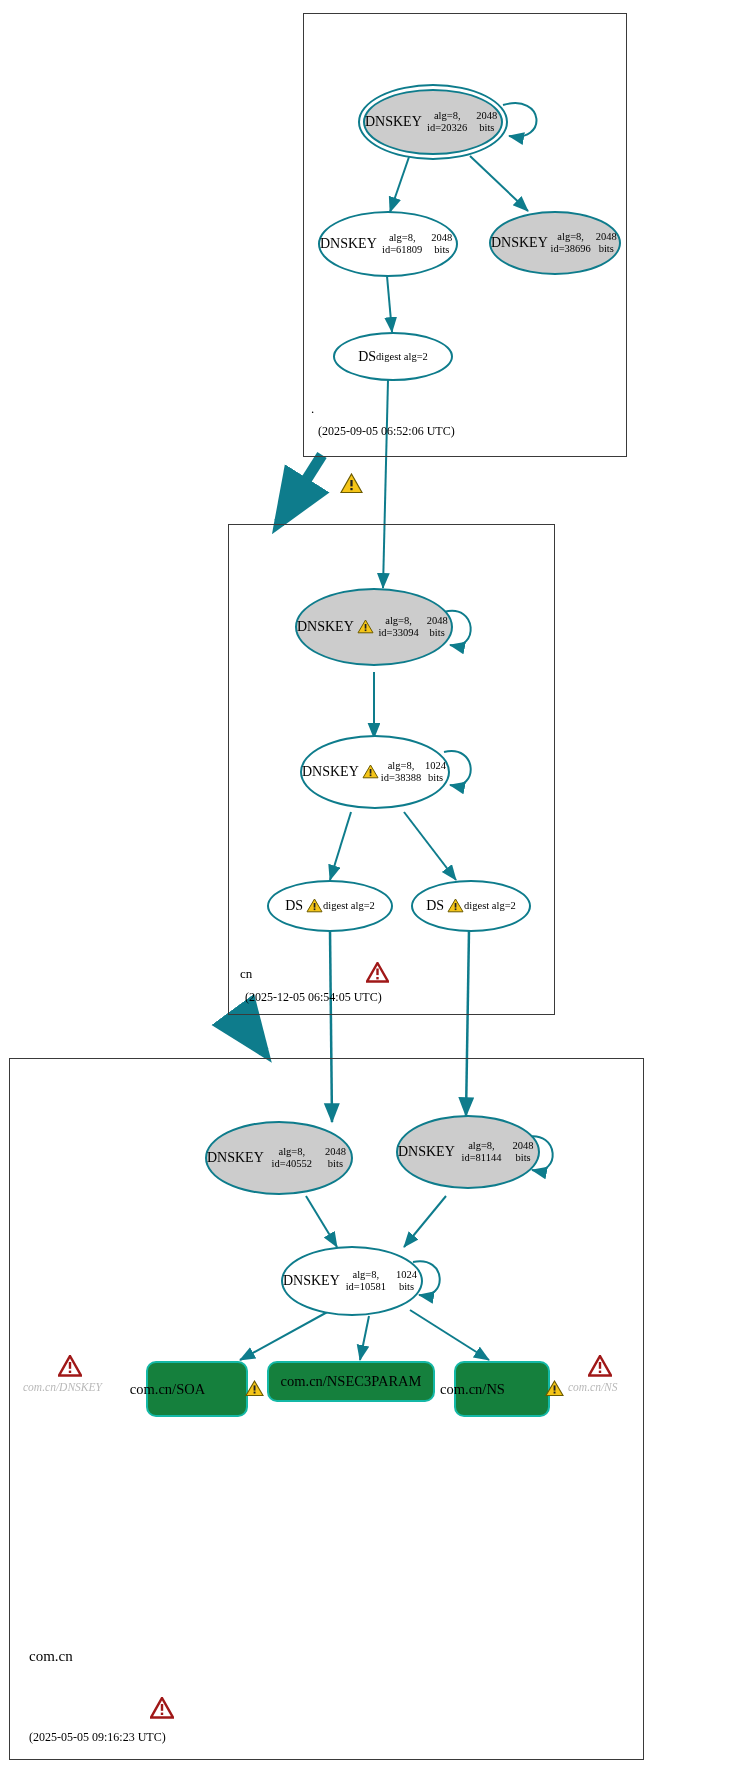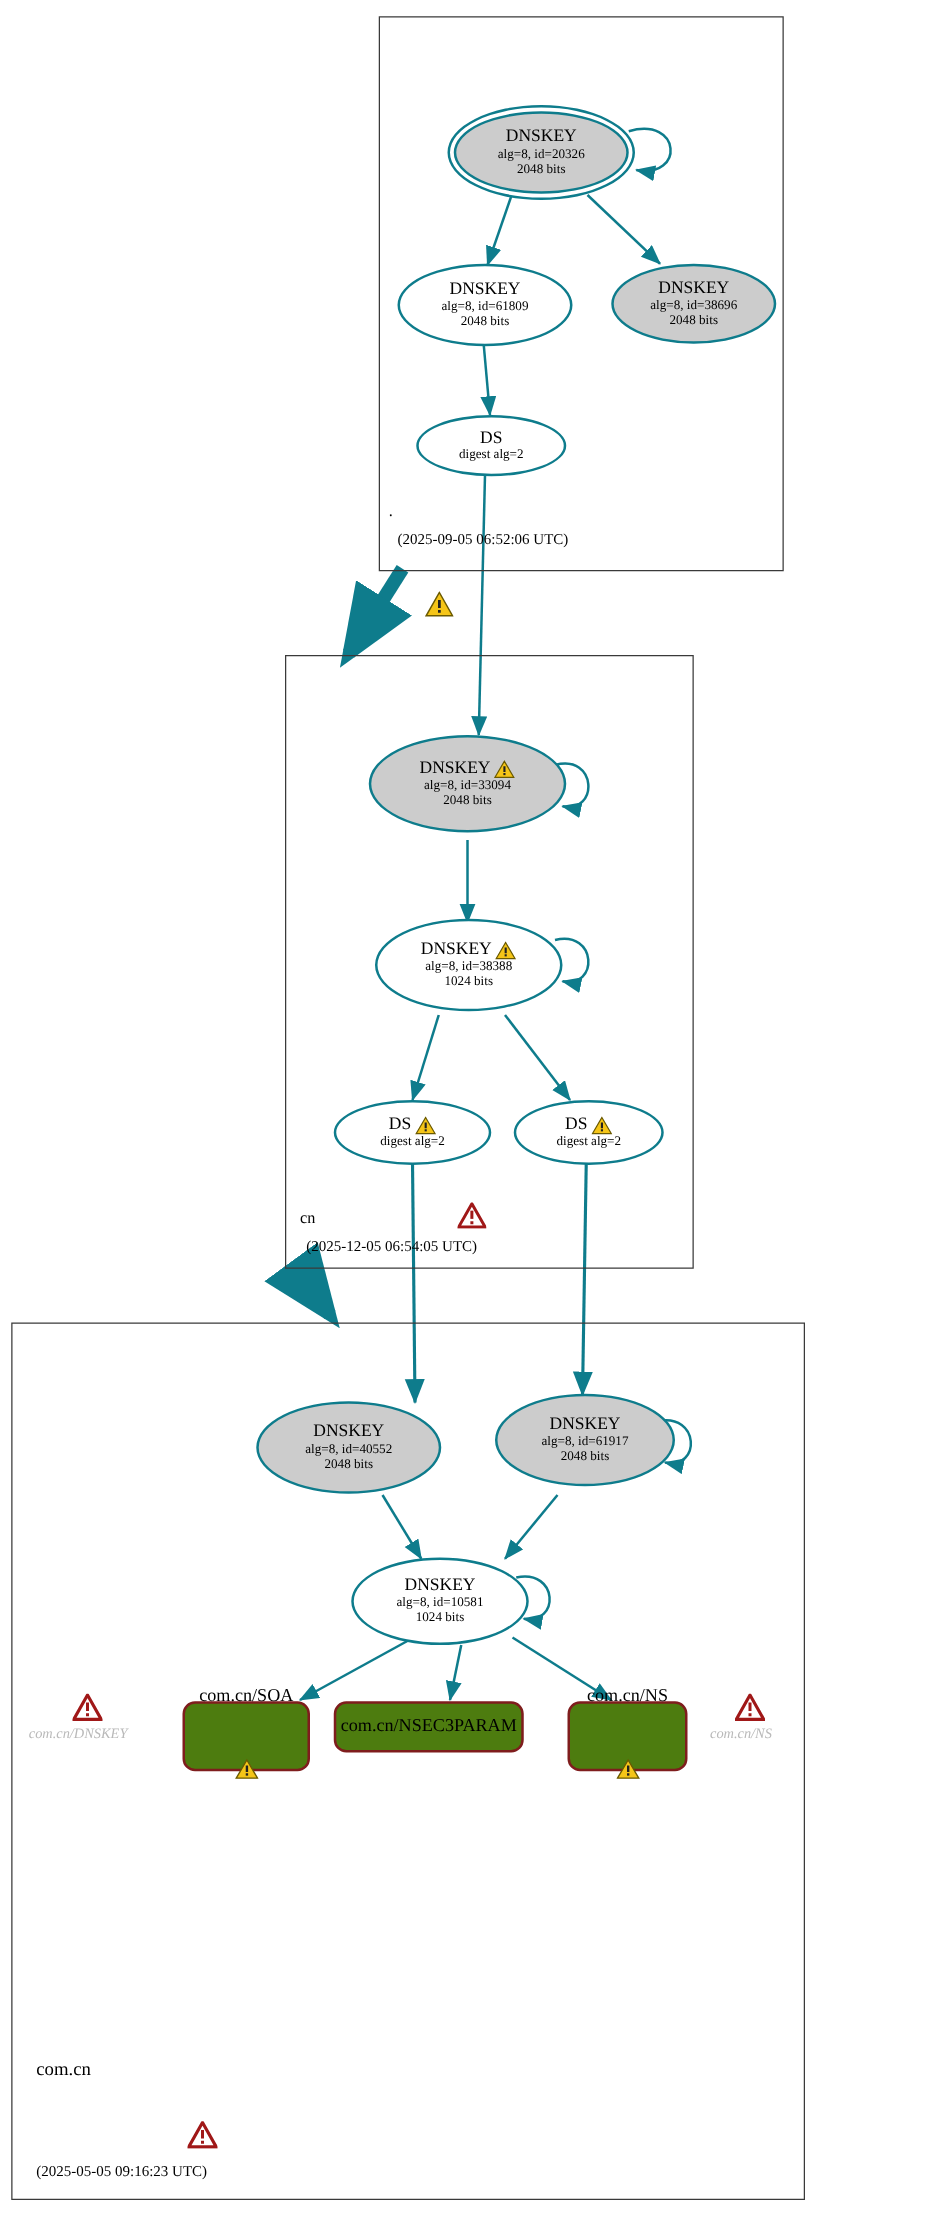--- a/index.html
+++ b/index.html
@@ -44,21 +44,20 @@
     position: absolute;
     font-family: "Liberation Serif", serif;
     font-size: 12px;
     color: #000000;
     white-space: nowrap;
   }
   .node {
     position: absolute;
     box-sizing: border-box;
     display: flex;
-    flex-direction: column;
     align-items: center;
     justify-content: center;
     text-align: center;
     line-height: 1.12;
   }
   .ellipse {
     border: 2px solid #0e7c8c;
     border-radius: 50%;
   }
   .ellipse.filled {
@@ -68,23 +67,23 @@
     background: #ffffff;
   }
   .dblring {
     position: absolute;
     border: 2px solid #0e7c8c;
     border-radius: 50%;
     box-sizing: border-box;
     background: transparent;
   }
   .rrsetbox {
-    border: 2px solid #7f1d1d;
+    border: 2px solid #14b8a6;
     border-radius: 10px;
-    background: #4d7c0f;
+    background: #15803d;
     gap: 40px;
   }
   .n-title {
     font-size: 14px;
     color: #000;
     display: flex;
     align-items: center;
     gap: 3px;
     justify-content: center;
   }
@@ -284,42 +283,42 @@
   </div>
 
   <div class="node ellipse filled" style="left:205px; top:1121px; width:148px; height:74px;">
     <div class="n-title">DNSKEY</div>
     <div class="n-sub">alg=8, id=40552</div>
     <div class="n-sub">2048 bits</div>
   </div>
 
   <div class="node ellipse filled" style="left:396px; top:1115px; width:144px; height:74px;">
     <div class="n-title">DNSKEY</div>
-    <div class="n-sub">alg=8, id=61917</div>
+    <div class="n-sub">alg=8, id=81144</div>
     <div class="n-sub">2048 bits</div>
   </div>
 
   <div class="node ellipse plain" style="left:281px; top:1246px; width:142px; height:70px;">
     <div class="n-title">DNSKEY</div>
     <div class="n-sub">alg=8, id=10581</div>
     <div class="n-sub">1024 bits</div>
   </div>
 
   <div class="node rrsetbox" style="left:146px; top:1361px; width:102px; height:56px;">
     <div class="n-title" style="font-size:14.5px;">com.cn/SOA</div>
     <div style="margin-top:2px;">
       <svg width="19" height="17" viewBox="0 0 19 17">
           <path d="M9.5 1 L18 15.5 L1 15.5 Z" fill="#f5c518" stroke="#6b5a00" stroke-width="1.1"></path>
           <rect x="8.6" y="5.4" width="1.9" height="5.2" fill="#222"></rect>
           <rect x="8.6" y="11.6" width="1.9" height="1.9" fill="#222"></rect>
         </svg>
     </div>
   </div>
 
-  <div class="node rrsetbox" style="left:267px; top:1361px; width:152px; height:41px;">
+  <div class="node rrsetbox" style="left:267px; top:1361px; width:168px; height:41px;">
     <div class="n-title" style="font-size:14.5px;">com.cn/NSEC3PARAM</div>
   </div>
 
   <div class="node rrsetbox" style="left:454px; top:1361px; width:96px; height:56px;">
     <div class="n-title" style="font-size:14.5px;">com.cn/NS</div>
     <div style="margin-top:2px;">
       <svg width="19" height="17" viewBox="0 0 19 17">
           <path d="M9.5 1 L18 15.5 L1 15.5 Z" fill="#f5c518" stroke="#6b5a00" stroke-width="1.1"></path>
           <rect x="8.6" y="5.4" width="1.9" height="5.2" fill="#222"></rect>
           <rect x="8.6" y="11.6" width="1.9" height="1.9" fill="#222"></rect>

